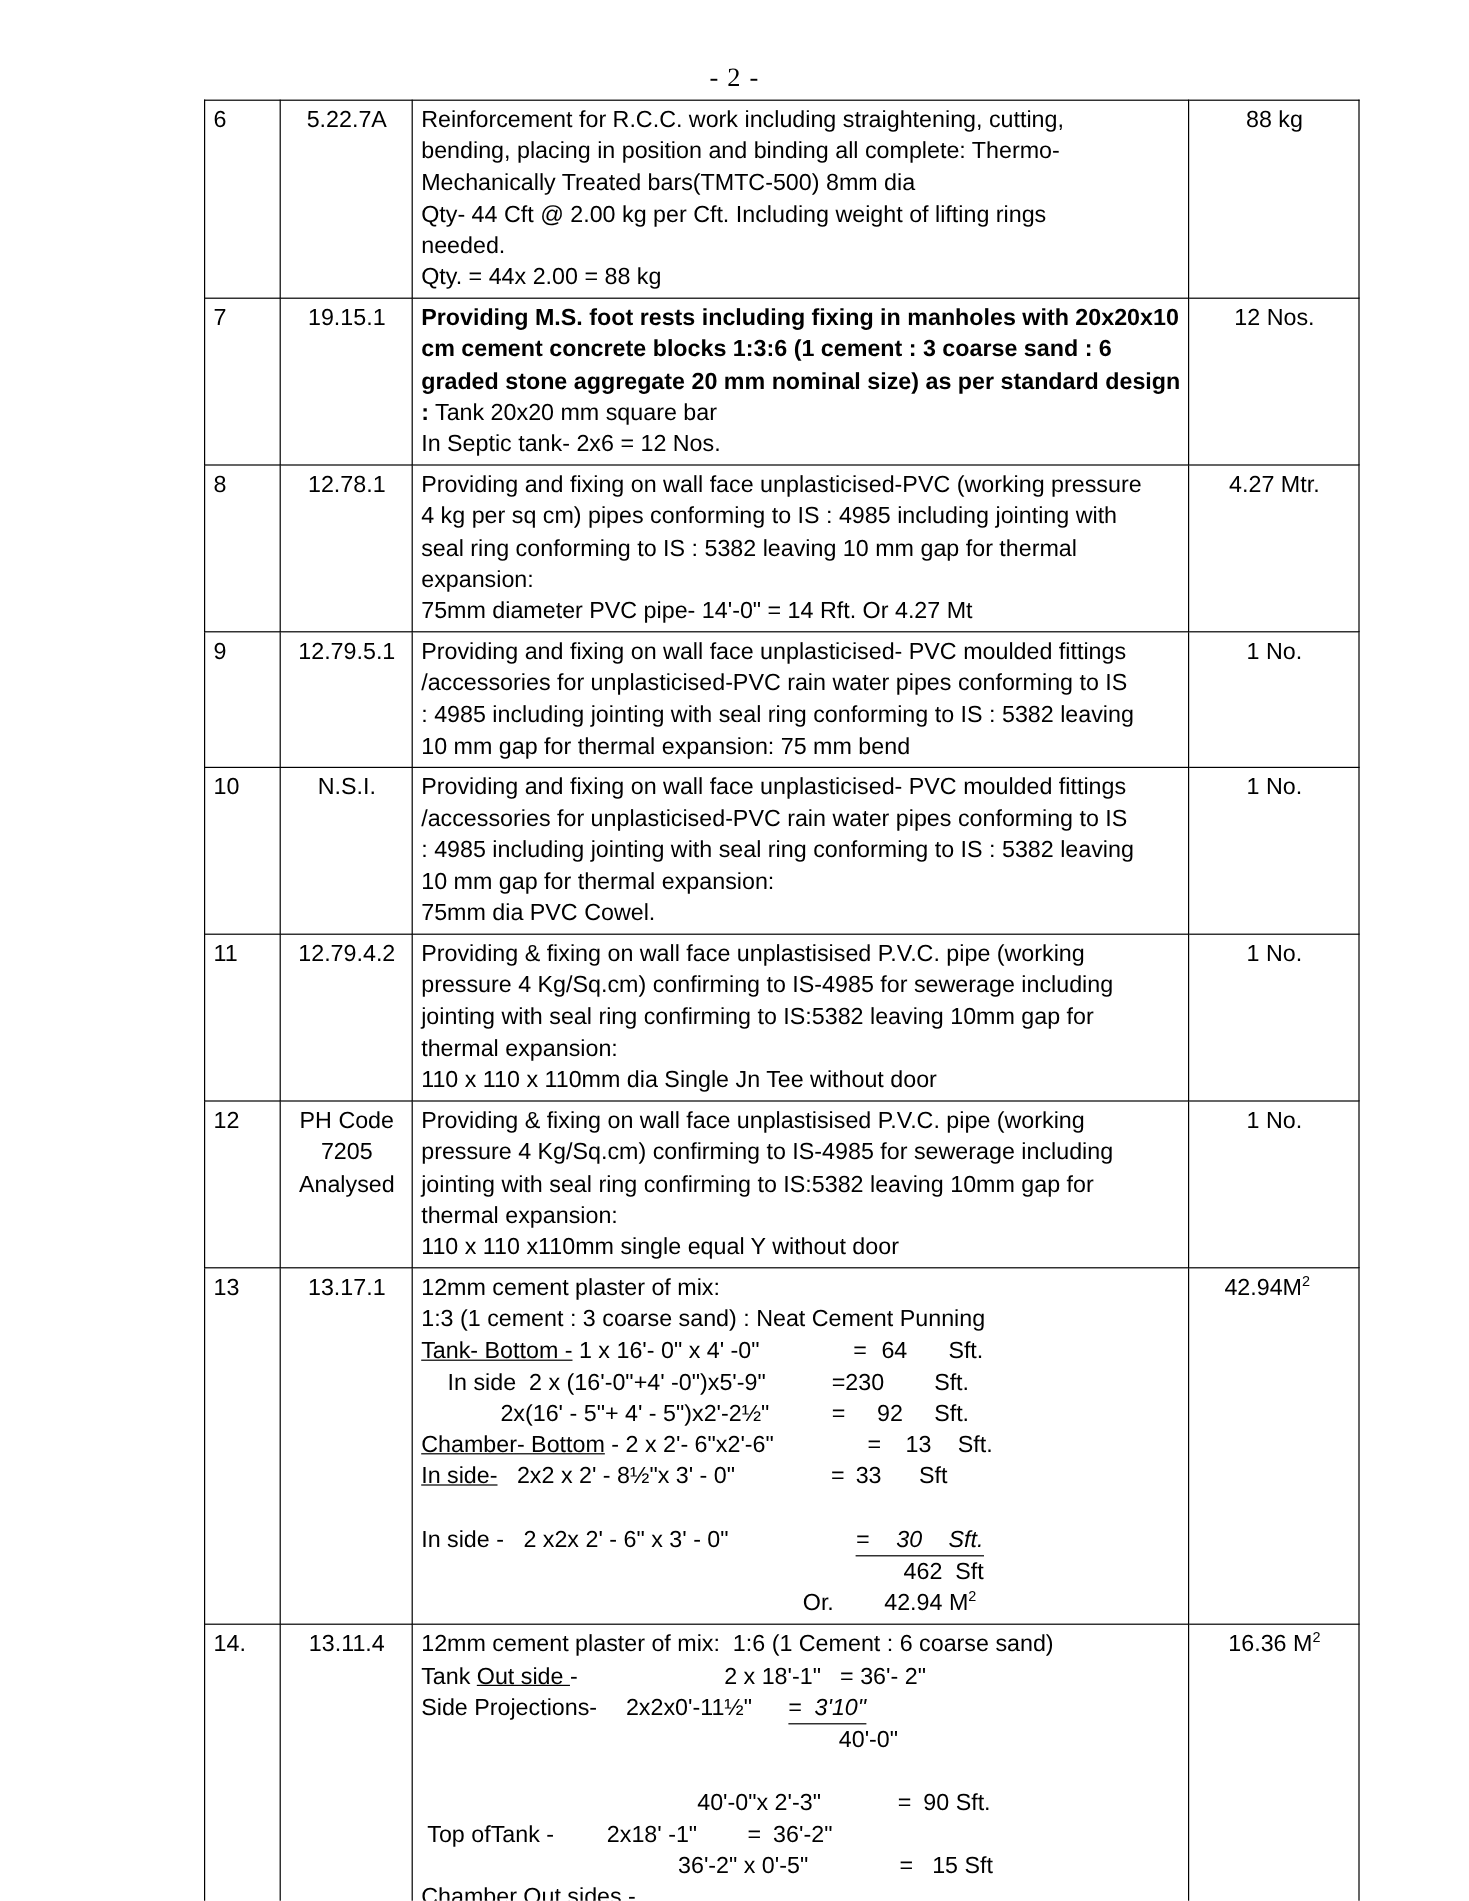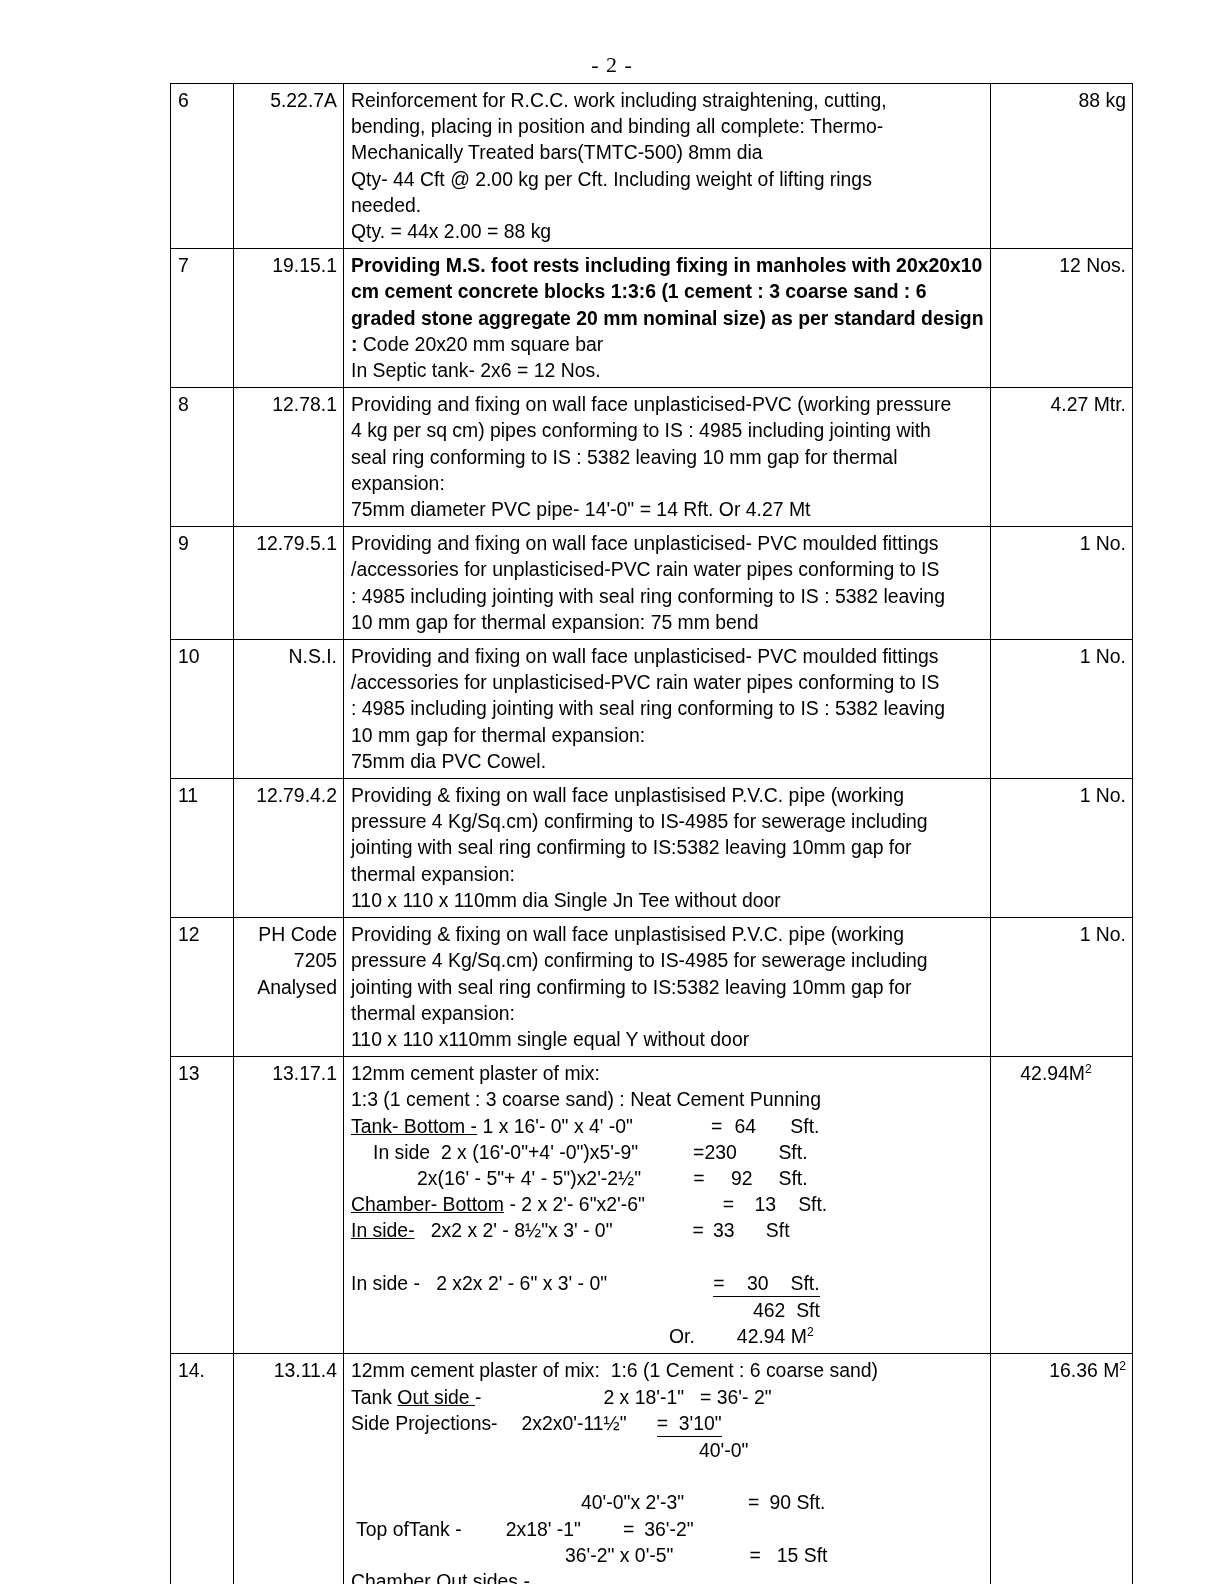--- a/index.html
+++ b/index.html
@@ -46,37 +46,37 @@
     font-size: 19.4px;
     line-height: 26.2px;
     font-family: "Liberation Sans", sans-serif;
   }
   col.c-sl    { width: 63px; }
   col.c-code  { width: 110px; }
   col.c-desc  { width: 647px; }
   col.c-qty   { width: 142px; }
 
   td.sl   { text-align: left; }
-  td.code { text-align: right; }
+  td.code { text-align: center; }
   td.desc { text-align: left; margin-left: 44px; }
-  td.qty  { text-align: right; }
+  td.qty  { text-align: center; }
 
   .b { font-weight: bold; }
   .u { text-decoration: underline; }
   .sup { vertical-align: super; font-size: 0.62em; line-height: 0; }
 
   
   .calc { }
   .calc .ln {
     white-space: pre;
     font-size: 19.4px;
     line-height: 26.2px;
   }
   .calc .ln.blank { height: 26.2px; }
-  .undr { border-bottom: 1.6px solid #000; display: inline-block; }
+  .undr { border-bottom: 1.6px solid #000; display: inline-block; font-style: italic; }
 
   .footer-note {
     position: absolute;
     left: 0;
     top: 1478px;
     width: 1124px;
     text-align: right;
     font-family: "Liberation Serif", serif;
     font-size: 23px;
   }
@@ -108,21 +108,21 @@
           <div class="ln">needed.</div>
           <div class="ln">Qty. = 44x 2.00 = 88 kg</div>
         </td>
         <td class="qty">88 kg</td>
       </tr>
 
       <tr>
         <td class="sl">7</td>
         <td class="code">19.15.1</td>
         <td class="desc">
-          <div><span class="b">Providing M.S. foot rests including fixing in manholes with 20x20x10 cm cement concrete blocks 1:3:6 (1 cement : 3 coarse sand : 6 graded stone aggregate 20 mm nominal size) as per standard design :</span><span> Code 20x20 mm square bar</span></div>
+          <div><span class="b">Providing M.S. foot rests including fixing in manholes with 20x20x10 cm cement concrete blocks 1:3:6 (1 cement : 3 coarse sand : 6 graded stone aggregate 20 mm nominal size) as per standard design :</span><span> Tank 20x20 mm square bar</span></div>
           <div class="ln"> In Septic tank-   2x6 = 12 Nos.</div>
         </td>
         <td class="qty">12 Nos.</td>
       </tr>
 
       <tr>
         <td class="sl">8</td>
         <td class="code">12.78.1</td>
         <td class="desc">
           <div class="ln">Providing and fixing on wall face unplasticised-PVC (working pressure</div>

